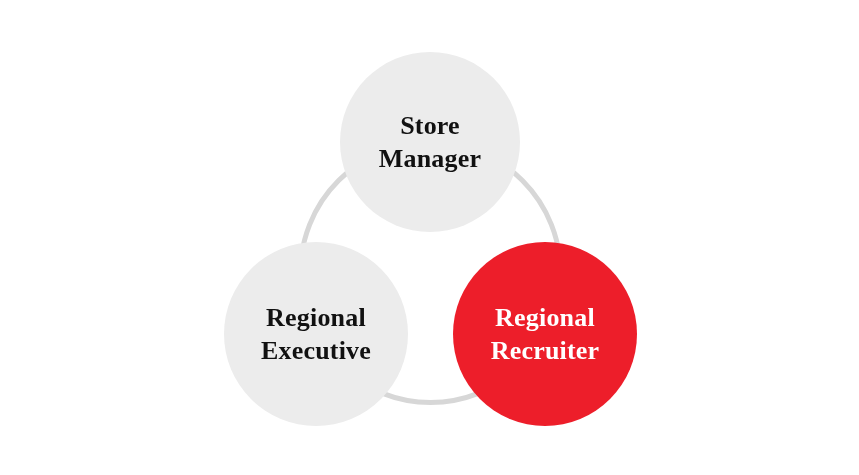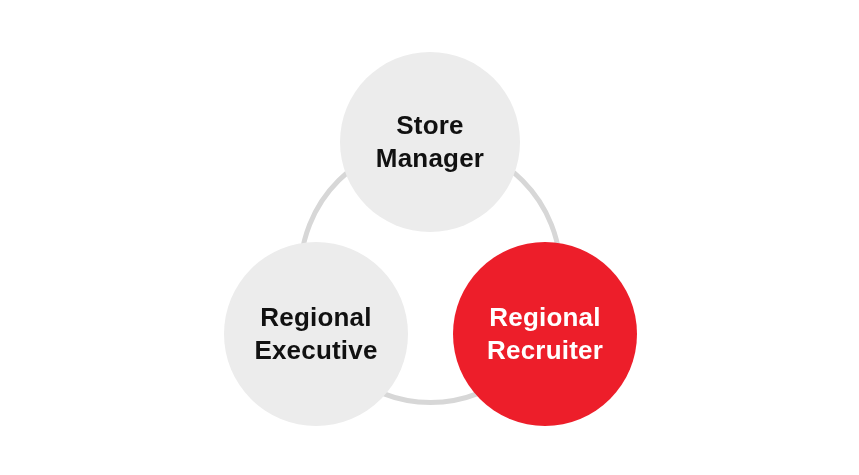--- a/index.html
+++ b/index.html
@@ -6,21 +6,21 @@
     margin: 0;
     padding: 0;
     background: var(--background, #ffffff);
   }
   .stage {
     position: relative;
     width: 779px;
     height: 475px;
     overflow: hidden;
     background: var(--background, #ffffff);
-    font-family: Liberation Sans, sans-serif;
+    font-family: Liberation Serif, serif;
   }
   .cycle-ring {
     position: absolute;
     left: 298px;
     top: 140px;
     width: 265px;
     height: 265px;
     box-sizing: border-box;
     border: 5px solid var(--ring, #d7d7d7);
     border-radius: 50%;

